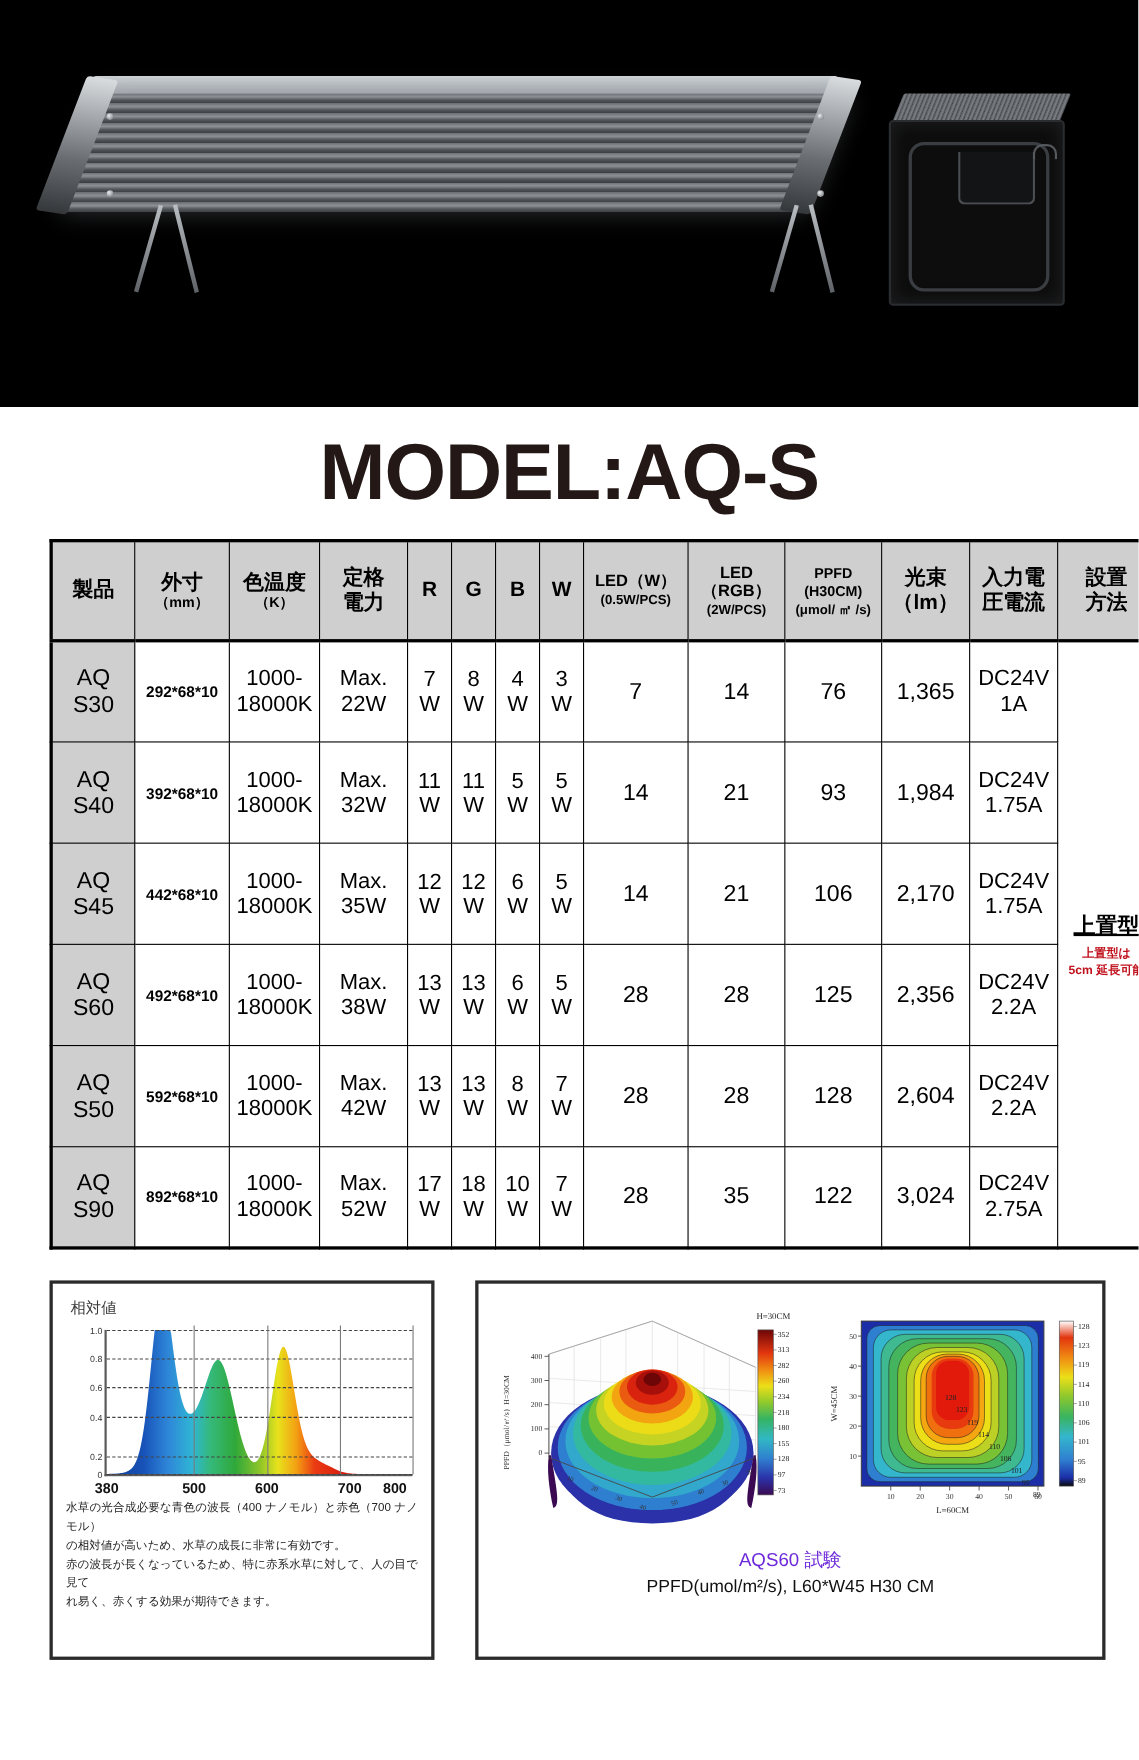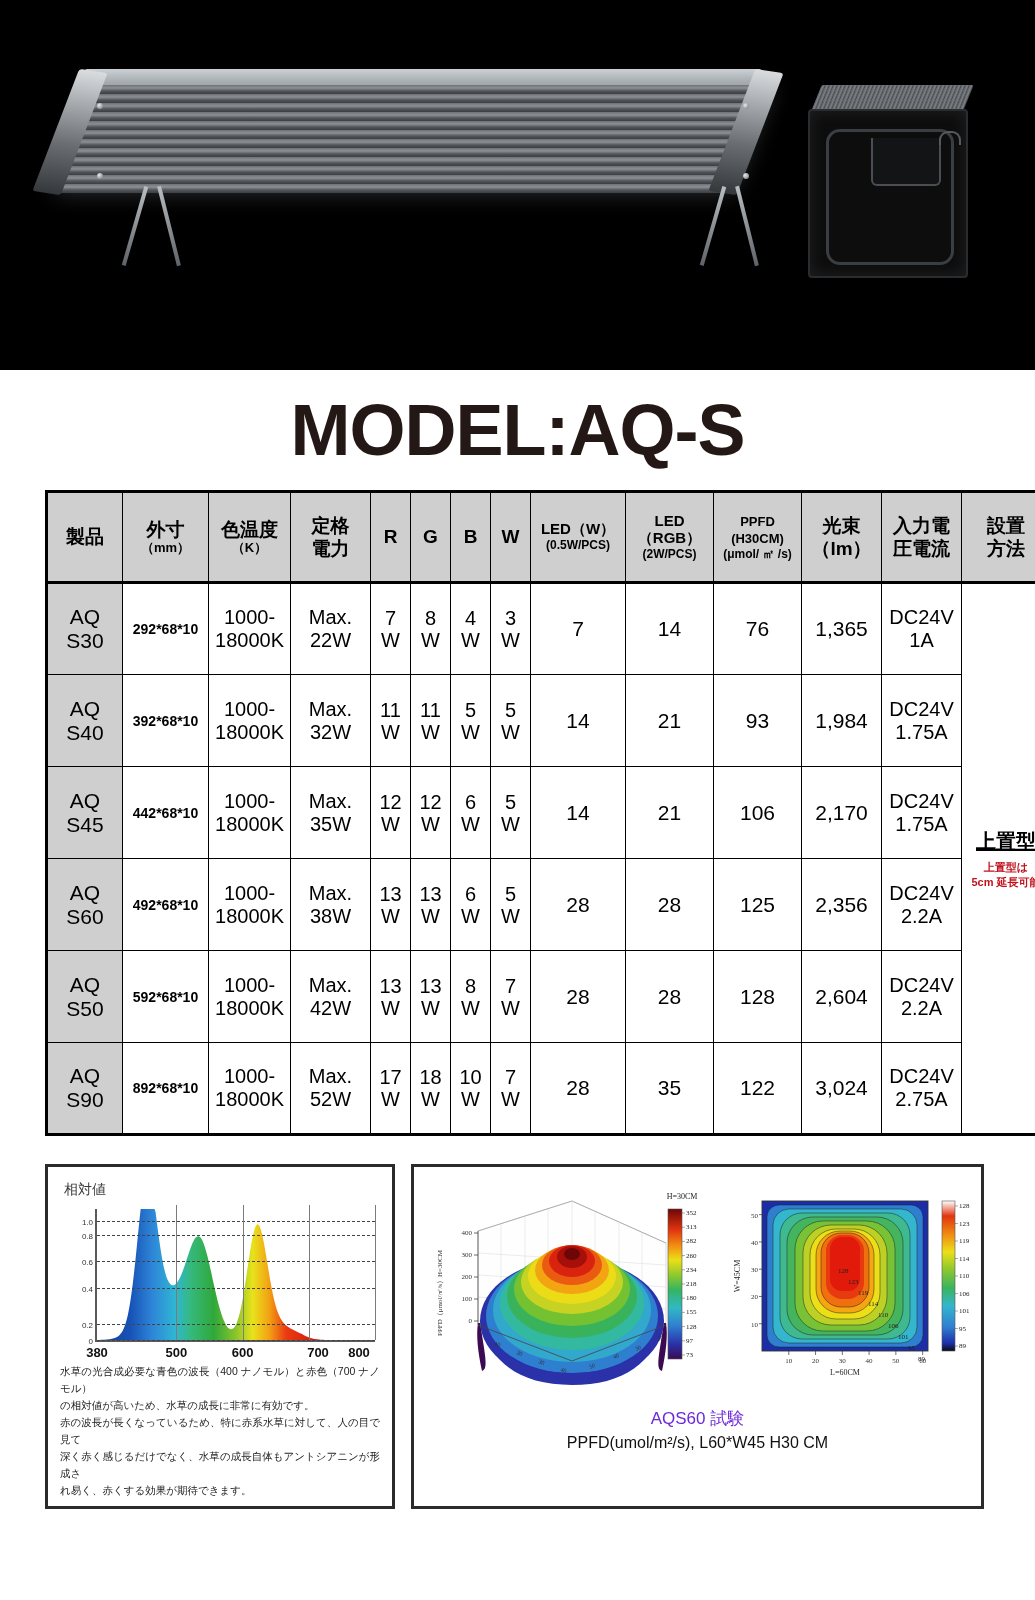--- a/index.html
+++ b/index.html
@@ -227,21 +227,21 @@
     font-size: 11px;
     font-weight: bold;
     color: #c0121d;
     line-height: 1.3;
     display: block;
   }
 
   
   .bottom {
     display: flex;
-    gap: 16px;
+    gap: 37px;
     padding: 28px 27px 0 45px;
     box-sizing: border-box;
     width: 1035px;
   }
   .panel {
     border: 3px solid #2b2b2b;
     background: #fff;
     box-sizing: border-box;
   }
   .panel-left {
@@ -548,41 +548,40 @@
           </div>
           <div class="sp-grid" style="top: 78.6px;">
             <span class="sp-ytick">0.4</span>
           </div>
           <div class="sp-grid" style="top: 52.4px;">
             <span class="sp-ytick">0.6</span>
           </div>
           <div class="sp-grid" style="top: 26.2px;">
             <span class="sp-ytick">0.8</span>
           </div>
-          <div class="sp-grid" style="top: 12px;">
+          <div class="sp-grid" style="top: 0px;">
             <span class="sp-ytick">1.0</span>
           </div>
           <div class="sp-vline" style="left: 79.4286px;"></div>
           <div class="sp-vline" style="left: 145.619px;"></div>
           <div class="sp-vline" style="left: 211.81px;"></div>
           <div class="sp-vline" style="left: 278px;"></div>
           <span class="sp-xtick" style="left: 0px;">380</span>
           <span class="sp-xtick" style="left: 79.4286px;">500</span>
           <span class="sp-xtick" style="left: 145.619px;">600</span>
           <span class="sp-xtick" style="left: 221px;">700</span>
           <span class="sp-xtick" style="left: 262px;">800</span>
         </div>
     </div>
 
 
     <div class="sp-desc">
       <div>水草の光合成必要な青色の波長（400 ナノモル）と赤色（700 ナノモル）</div>
       <div>の相対値が高いため、水草の成長に非常に有効です。</div>
       <div>赤の波長が長くなっているため、特に赤系水草に対して、人の目で見て</div>
-      <div>深く赤く感じるだけでなく、水草の成長自体もアントシアニンが形成さ</div>
       <div>れ易く、赤くする効果が期待できます。</div>
     </div>
   </div>
 
   <div class="panel panel-right">
     <div class="ppfd-charts">
 
       <div class="surface-box">
         <svg width="300" height="232" viewBox="0 0 300 232">
           <defs>

